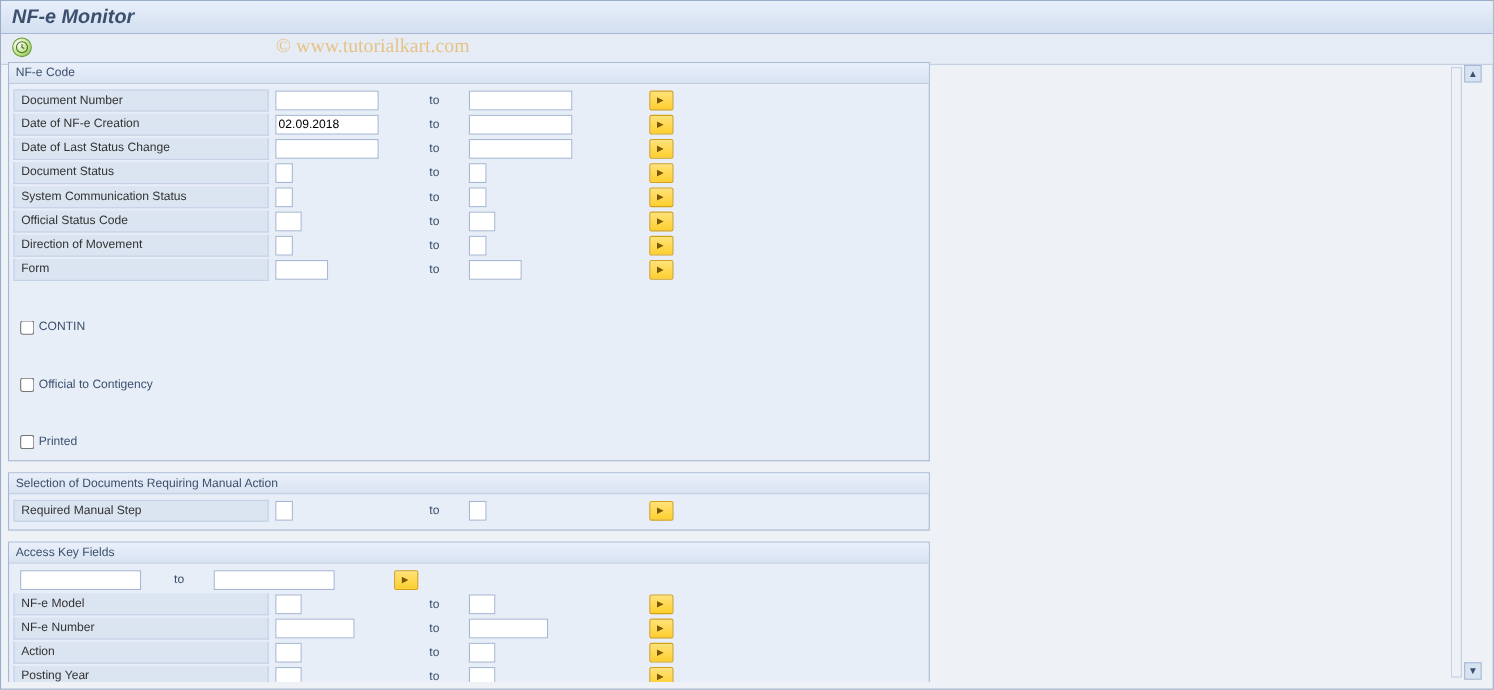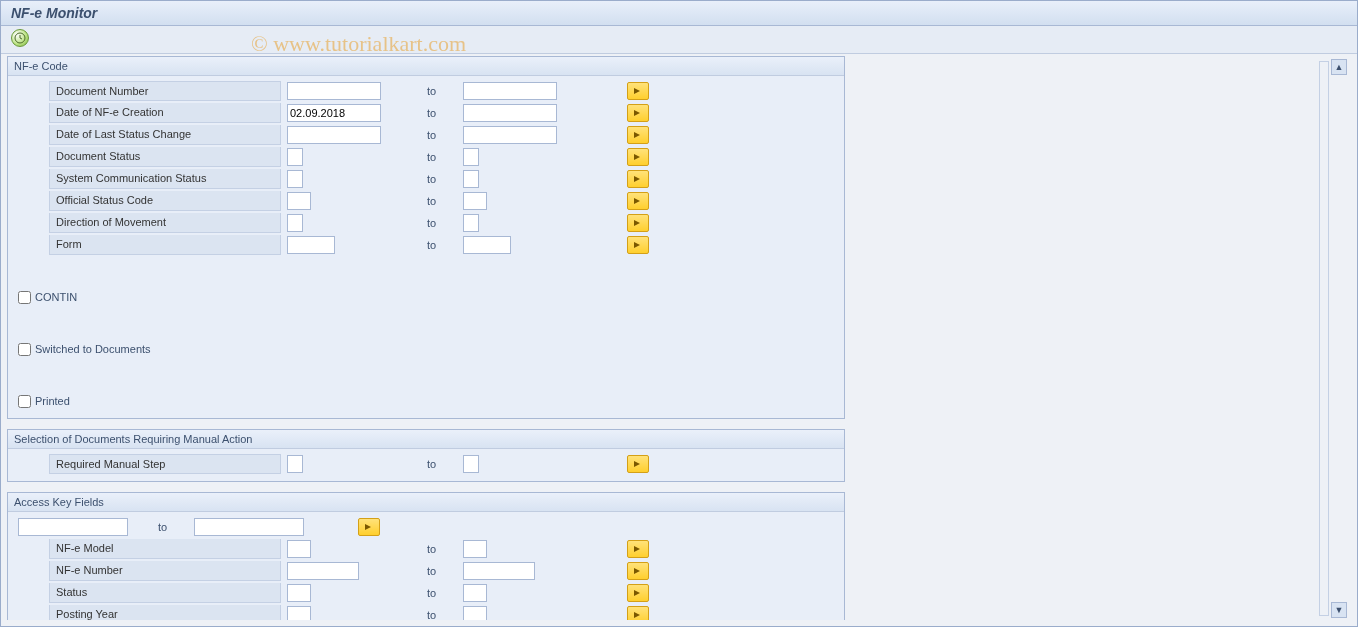--- a/index.html
+++ b/index.html
@@ -16,21 +16,21 @@
     height: 627px;
     background: #eef1f6;
     border: 1px solid #9aaccb;
     padding: 0px;
     position: relative;
   }
   .title-bar {
     background: linear-gradient(#e8effa, #d2dff0);
     border-bottom: 1px solid #a8b8d4;
     padding: 4px 10px;
-    font-size: 14px;
+    font-size: 18px;
     font-weight: bold;
     font-style: italic;
     color: #3c506e;
   }
   .toolbar {
     background: #e6ecf5;
     border-bottom: 1px solid #c0cce0;
     padding: 3px 10px;
     height: 28px;
     position: relative;
@@ -44,21 +44,21 @@
     border: 1px solid #6a9a3a;
     position: relative;
     vertical-align: middle;
     cursor: pointer;
   }
   .exec-btn svg { position: absolute; top:2px; left:2px; }
   .watermark {
     position: absolute;
     top: 30px;
     left: 250px;
-    font-size: 22px;
+    font-size: 18px;
     color: rgba(232,160,46,.55);
     font-family: Georgia, serif;
     pointer-events:none;
     z-index: 100;
   }
   .content-wrap {
     position: absolute;
     top: 55px;
     left: 6px;
     right: 6px;
@@ -89,21 +89,21 @@
   .cell-label {
     width: 232px;
     padding: 0 6px;
     background: #dbe4f1;
     border: 1px solid #c4d0e4;
     height: 20px;
     line-height: 18px;
     margin-right: 0px;
     font-size:11px;
   }
-  .row .cell-label { border-top:none;margin-left:37px; }
+  .row .cell-label { border-top:none; }
   .row:first-child .cell-label { border-top:1px solid #c4d0e4; }
   .celln { border-top:none !important; }
   .input {
     height: 18px;
     border: 1px solid #a8b8d4;
     background: #fff;
     font-size: 11px;
     padding: 0 2px;
     margin-left: 6px;
   }
@@ -330,21 +330,21 @@
               </div>
             </div>
         </div>
 
         <div class="row cb-row">
           <input type="checkbox" class="cb" style="">
           <span class="cb-lbl">CONTIN</span>
         </div>
         <div class="row cb-row">
           <input type="checkbox" class="cb" style="">
-          <span class="cb-lbl">Switched to Documents</span>
+          <span class="cb-lbl">Official to Contigency</span>
         </div>
         <div class="row cb-row">
           <input type="checkbox" class="cb" style="">
           <span class="cb-lbl">Printed</span>
         </div>
 
       </div>
     </div>
 
     <div class="groupbox">
@@ -421,21 +421,21 @@
           <div class="col-arrow">
               <div class="arrow-btn">
                 <svg width="10" height="8">
                   <path d="M1 1 L7 4 L1 7 Z" fill="#7a5800"></path>
                 </svg>
               </div>
             </div>
         </div>
 
         <div class="row">
-          <div class="cell-label celln">Status</div>
+          <div class="cell-label celln">Action</div>
           <div class="col-from">
               <input class="input w-short" value="" style="">
             </div>
           <div class="to-lbl">to</div>
           <div class="col-to">
               <input class="input w-short" value="" style="">
             </div>
           <div class="col-arrow">
               <div class="arrow-btn">
                 <svg width="10" height="8">

